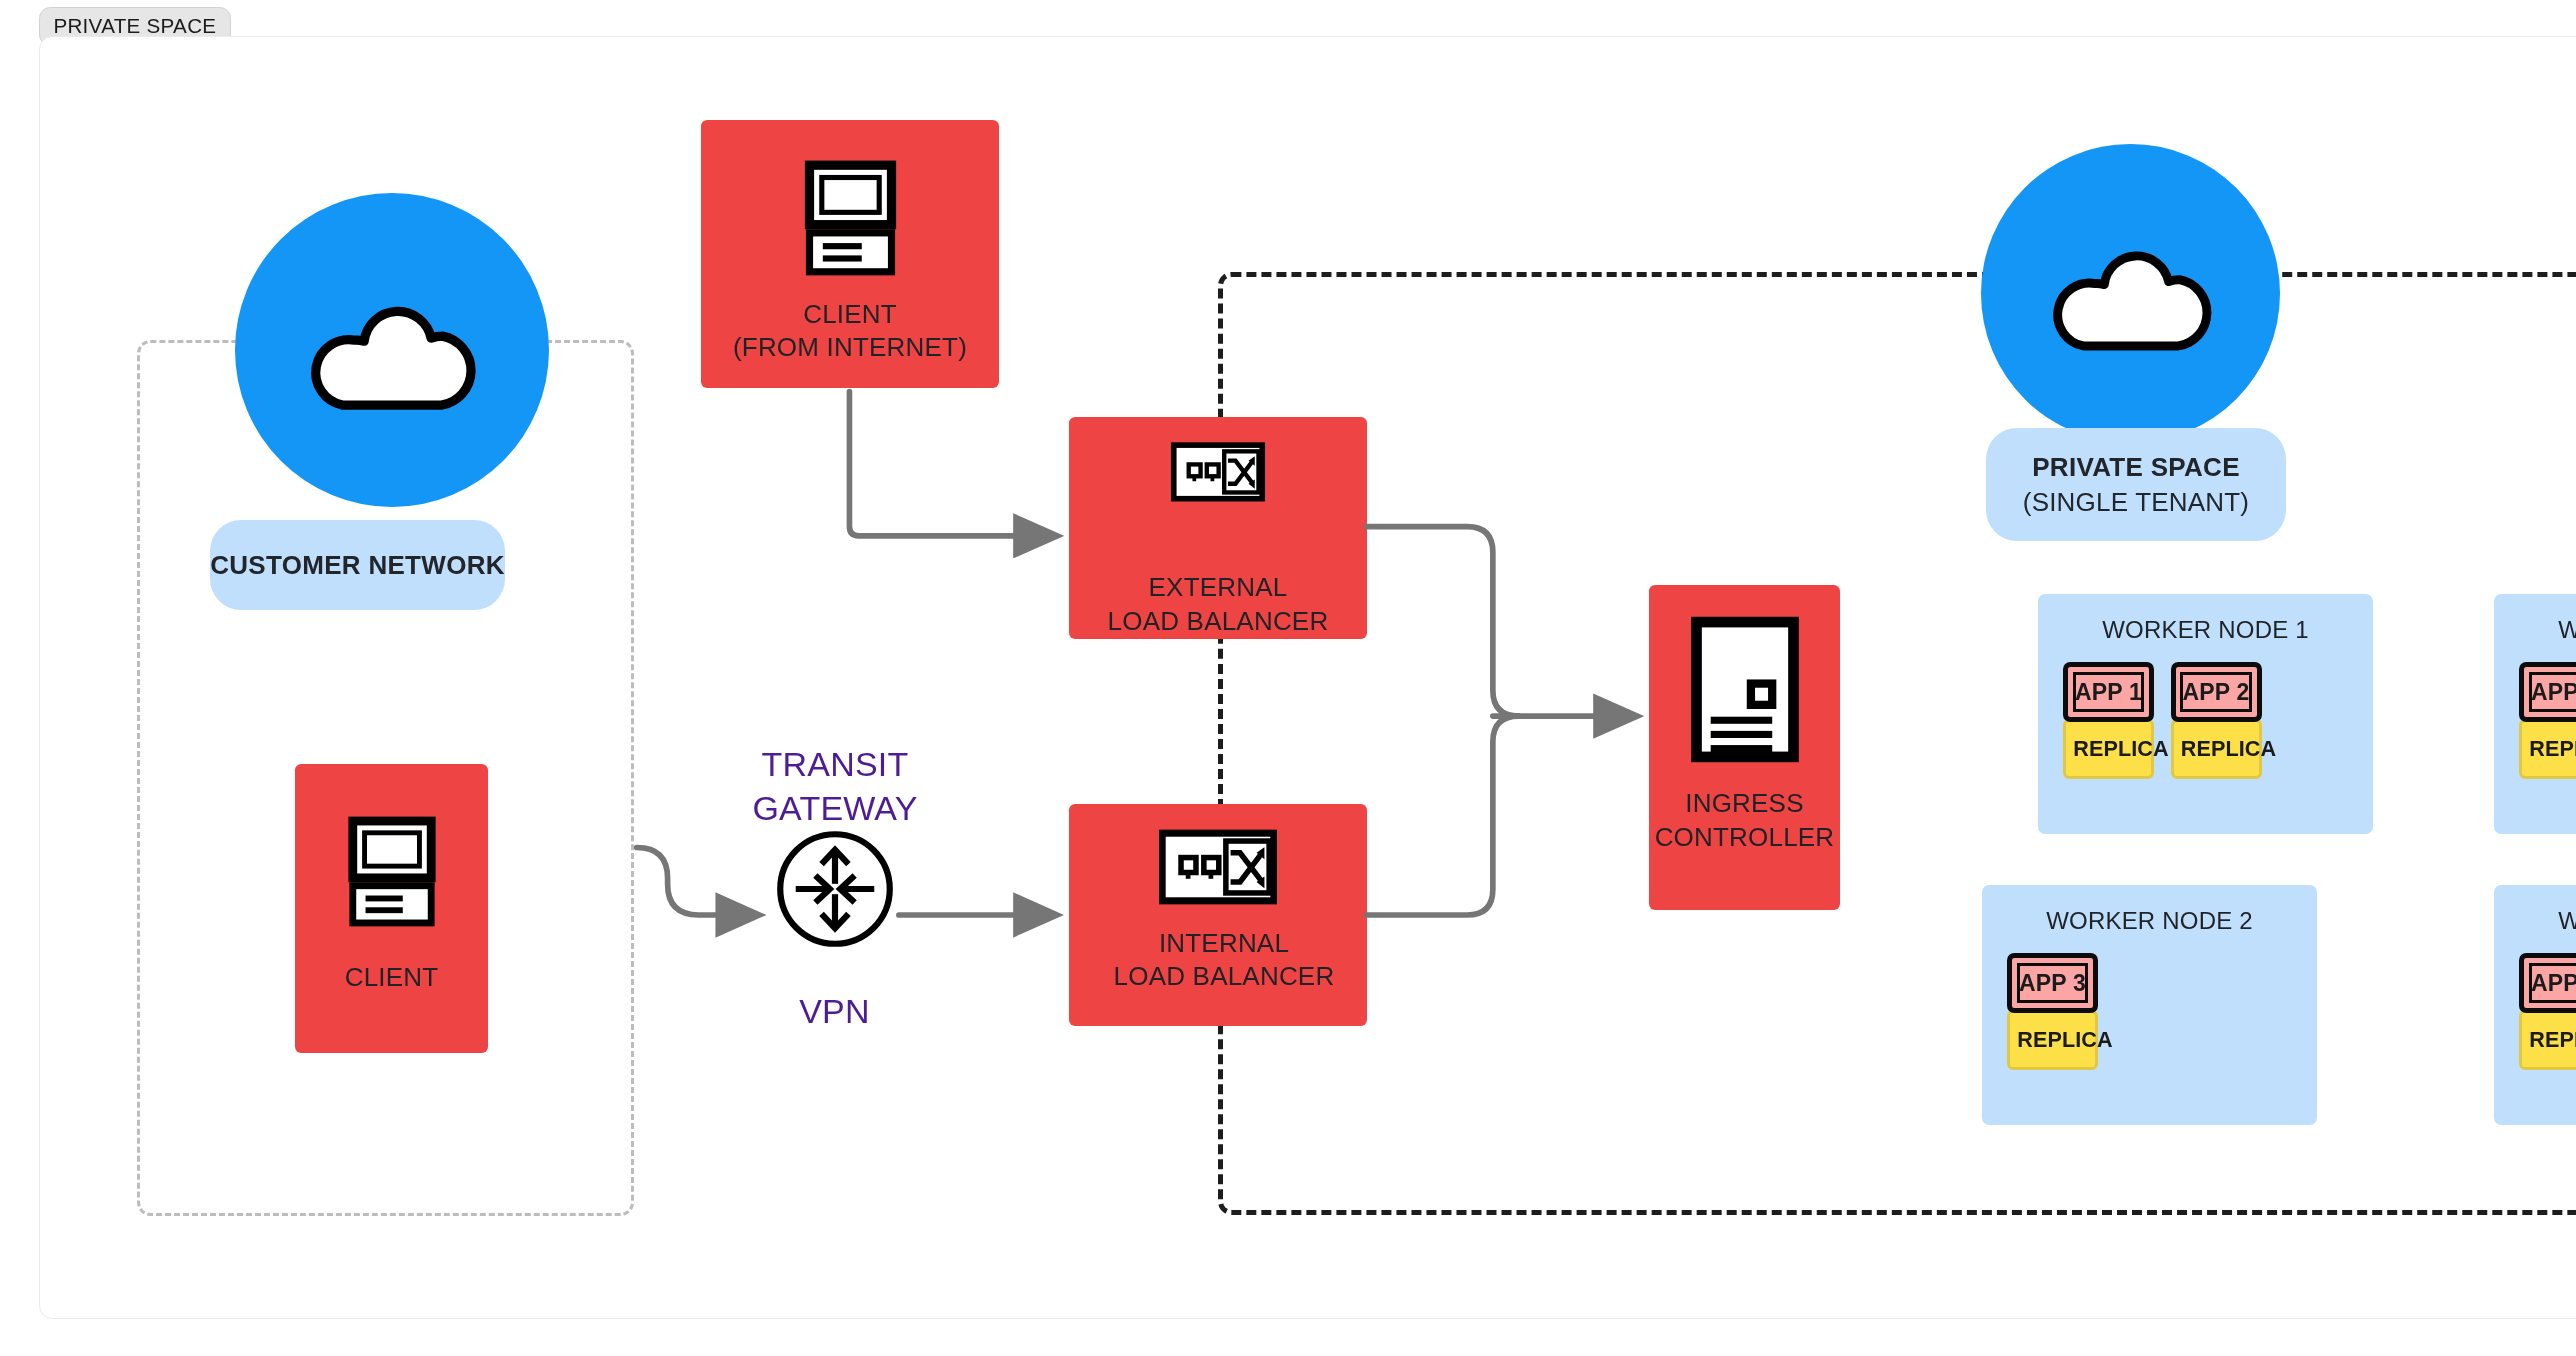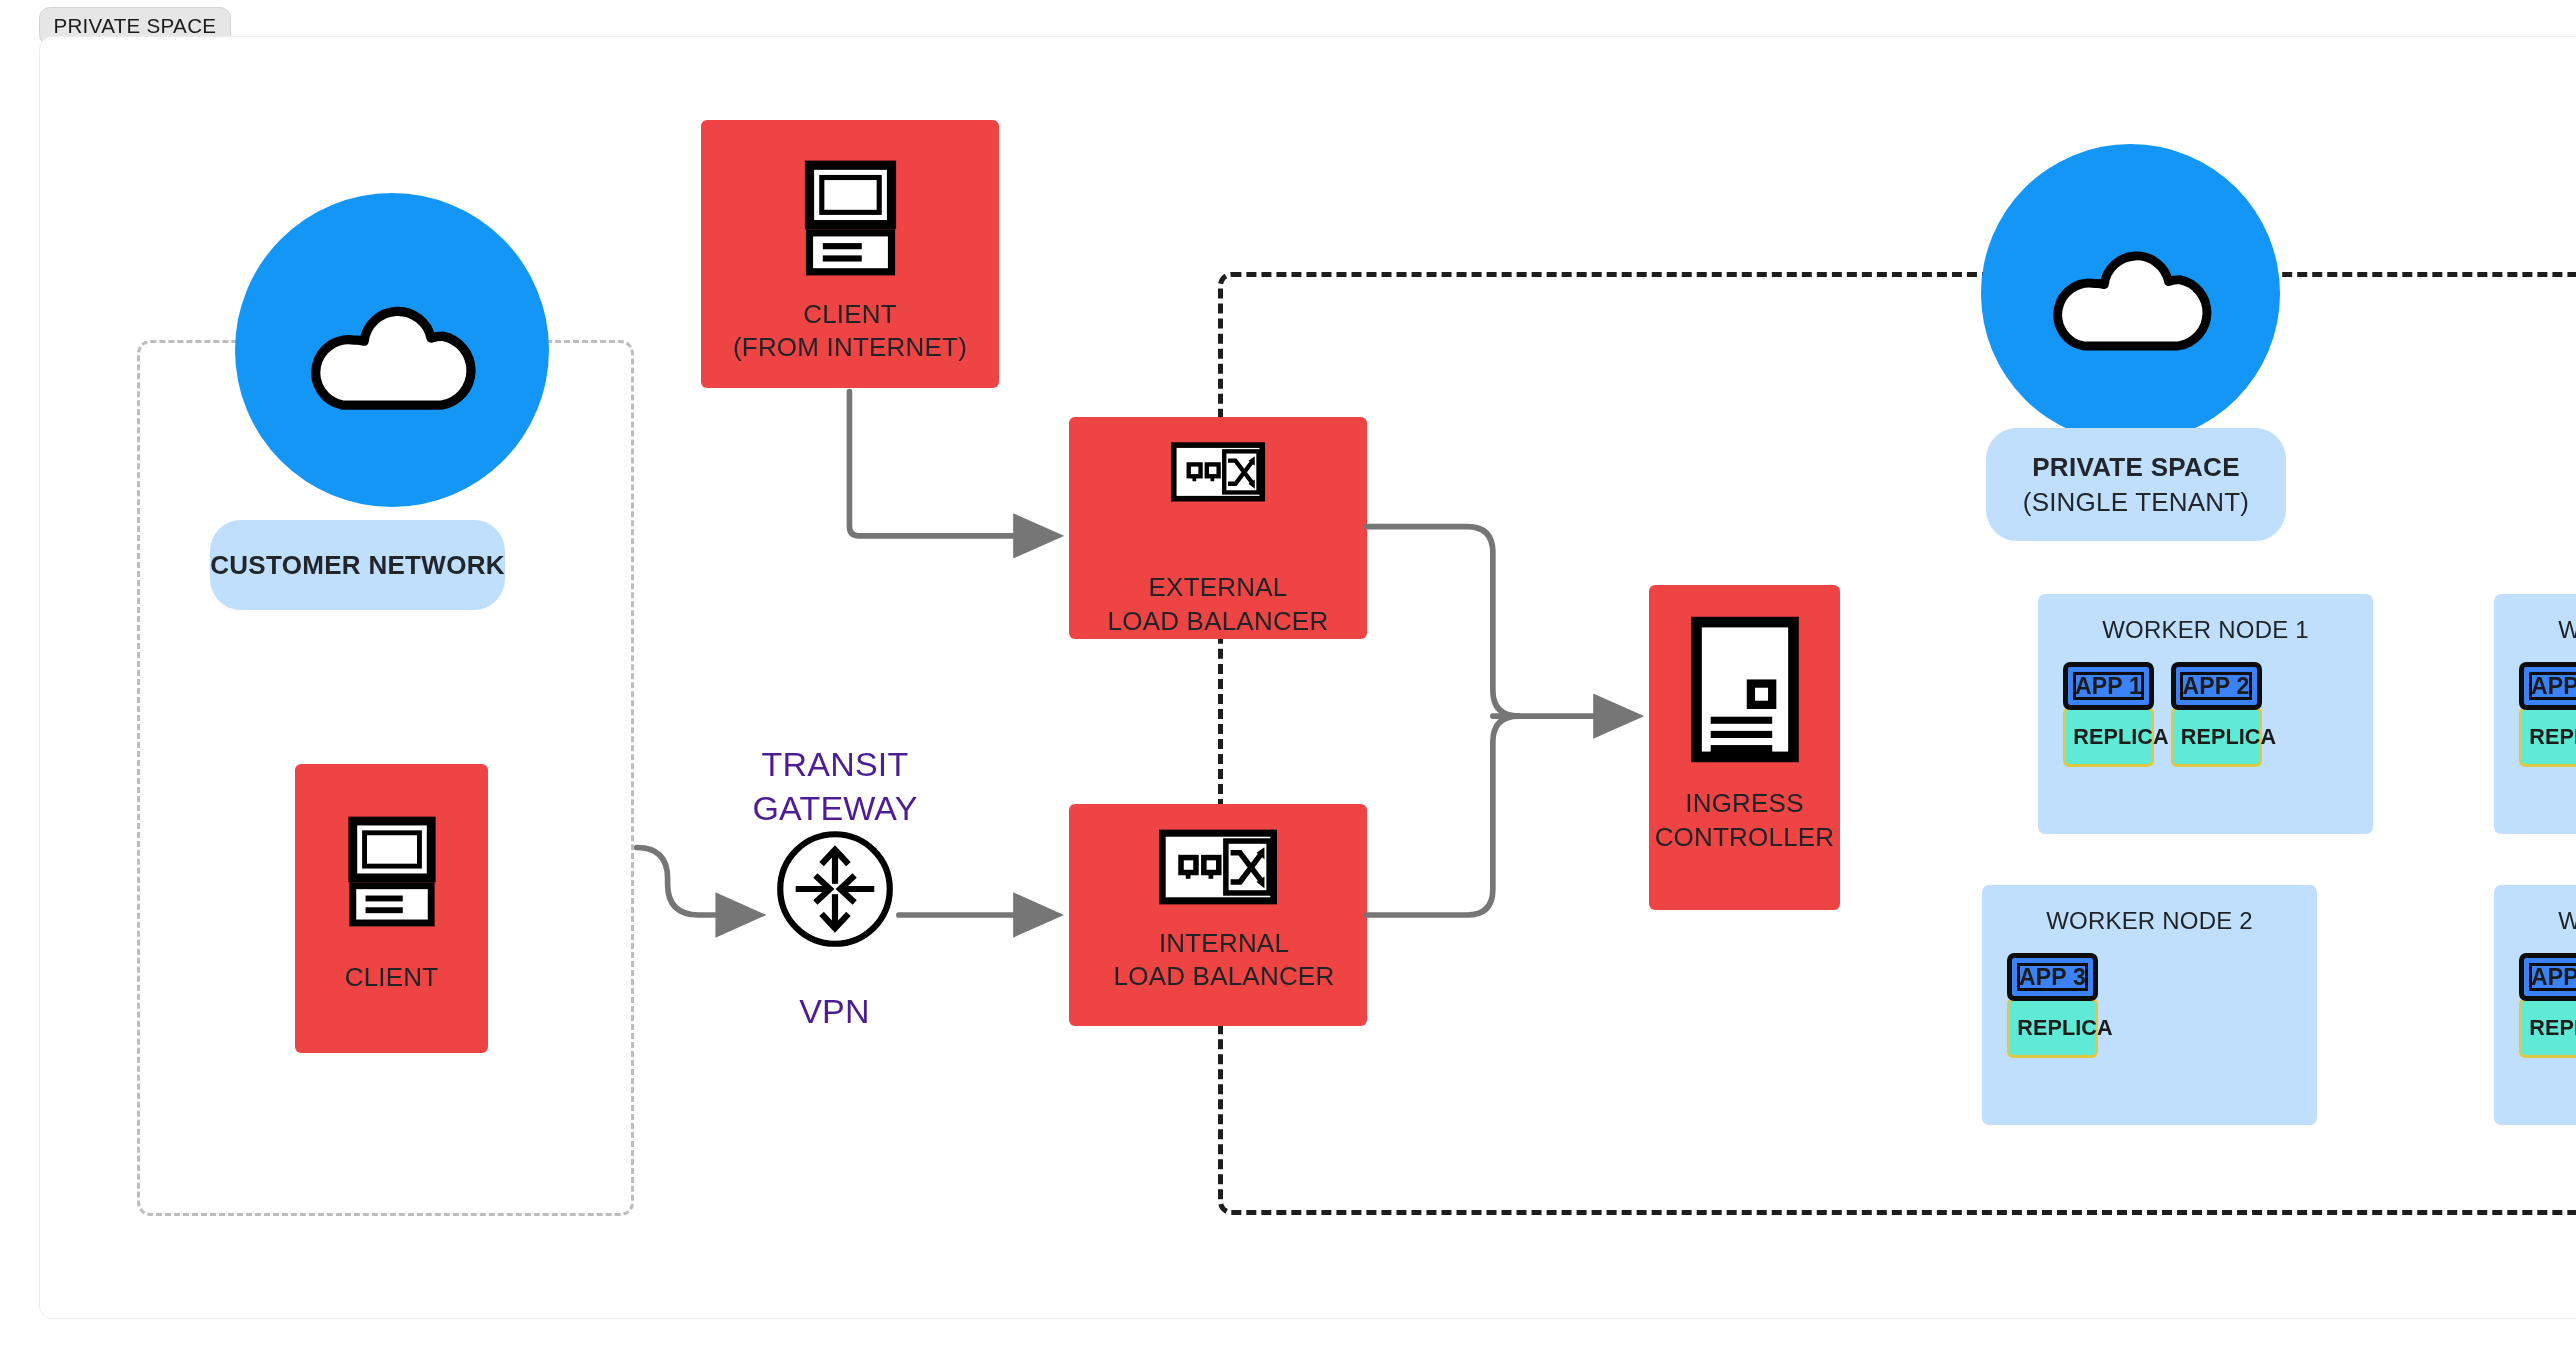--- a/index.html
+++ b/index.html
@@ -65,32 +65,32 @@
   .worker{
     position:absolute;background:#bfdffd;border-radius:7.2px;box-sizing:border-box;
   }
   .worker-title{
     position:absolute;left:0;right:0;top:21.6px;text-align:center;
     font-size:24px;color:#1f2226;letter-spacing:0.2px;
   }
   .apps{position:absolute;left:0;right:0;top:68px;display:flex;justify-content:flex-start;gap:16.5px;padding-left:25px;}
   .appcol{display:flex;flex-direction:column;align-items:stretch;width:91px;}
   .appbox{
-    height:48px;background:#3b82f6;border:5.7px solid #0c0c0c;border-radius:7.2px;
+    height:60px;background:#fca5a5;border:5.7px solid #0c0c0c;border-radius:7.2px;
     display:flex;align-items:center;justify-content:center;box-sizing:border-box;position:relative;
     z-index:2;
   }
   .appbox .inner{
     position:absolute;left:4.6px;right:4.6px;top:4.6px;bottom:4.6px;
     border:3.1px solid #0c0c0c;box-sizing:border-box;
     display:flex;align-items:center;justify-content:center;
   }
   .appbox .t{font-weight:bold;font-size:23px;color:#1b1b1b;letter-spacing:0.2px;position:relative;z-index:3;}
   .replica{
-    margin-top:-3.1px;height:60px;background:#5eead4;border:3.6px solid #e0c843;border-radius:6.2px;
+    margin-top:-3.1px;height:60px;background:#fde047;border:3.6px solid #e0c843;border-radius:6.2px;
     display:flex;align-items:center;justify-content:center;box-sizing:border-box;padding-left:25px;
   }
   .replica .t{font-weight:bold;font-size:21.6px;color:#1b1b1b;letter-spacing:0.1px;}
 
   
   .freetext{
     position:absolute;text-align:center;color:#4c1d95;
     font-size:34px;line-height:1.30;white-space:pre-line;letter-spacing:0.2px;
   }
 

